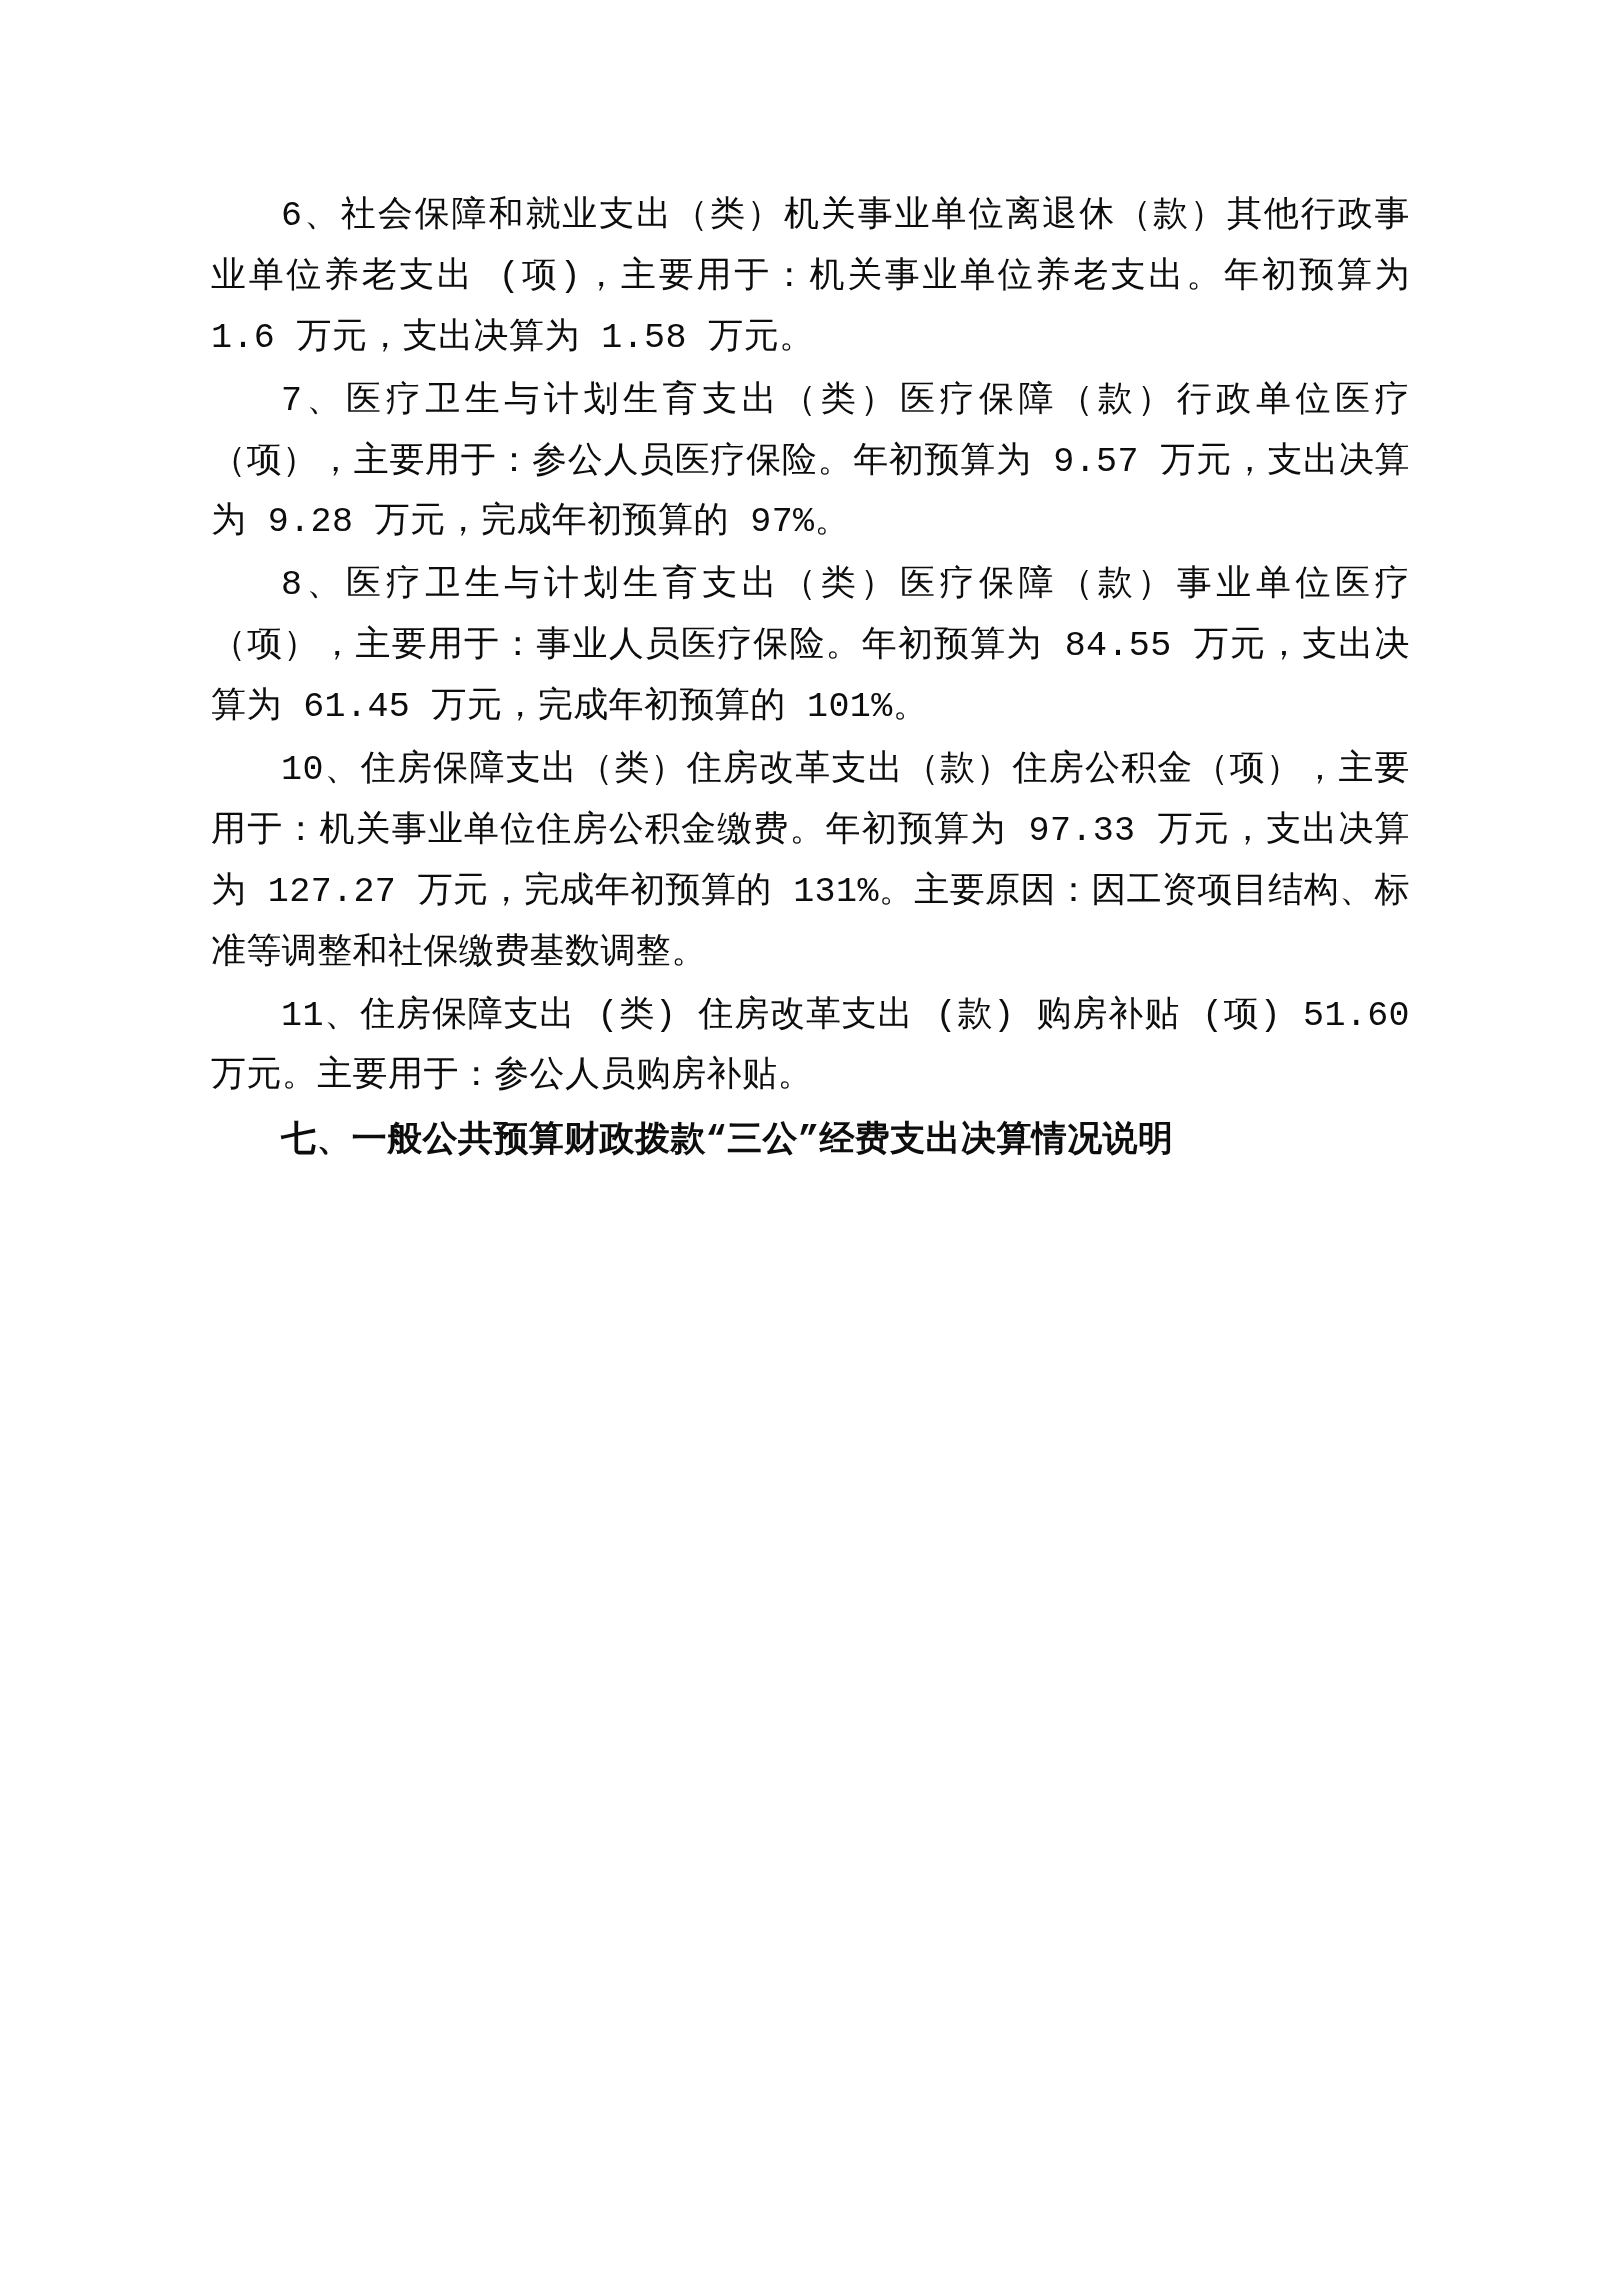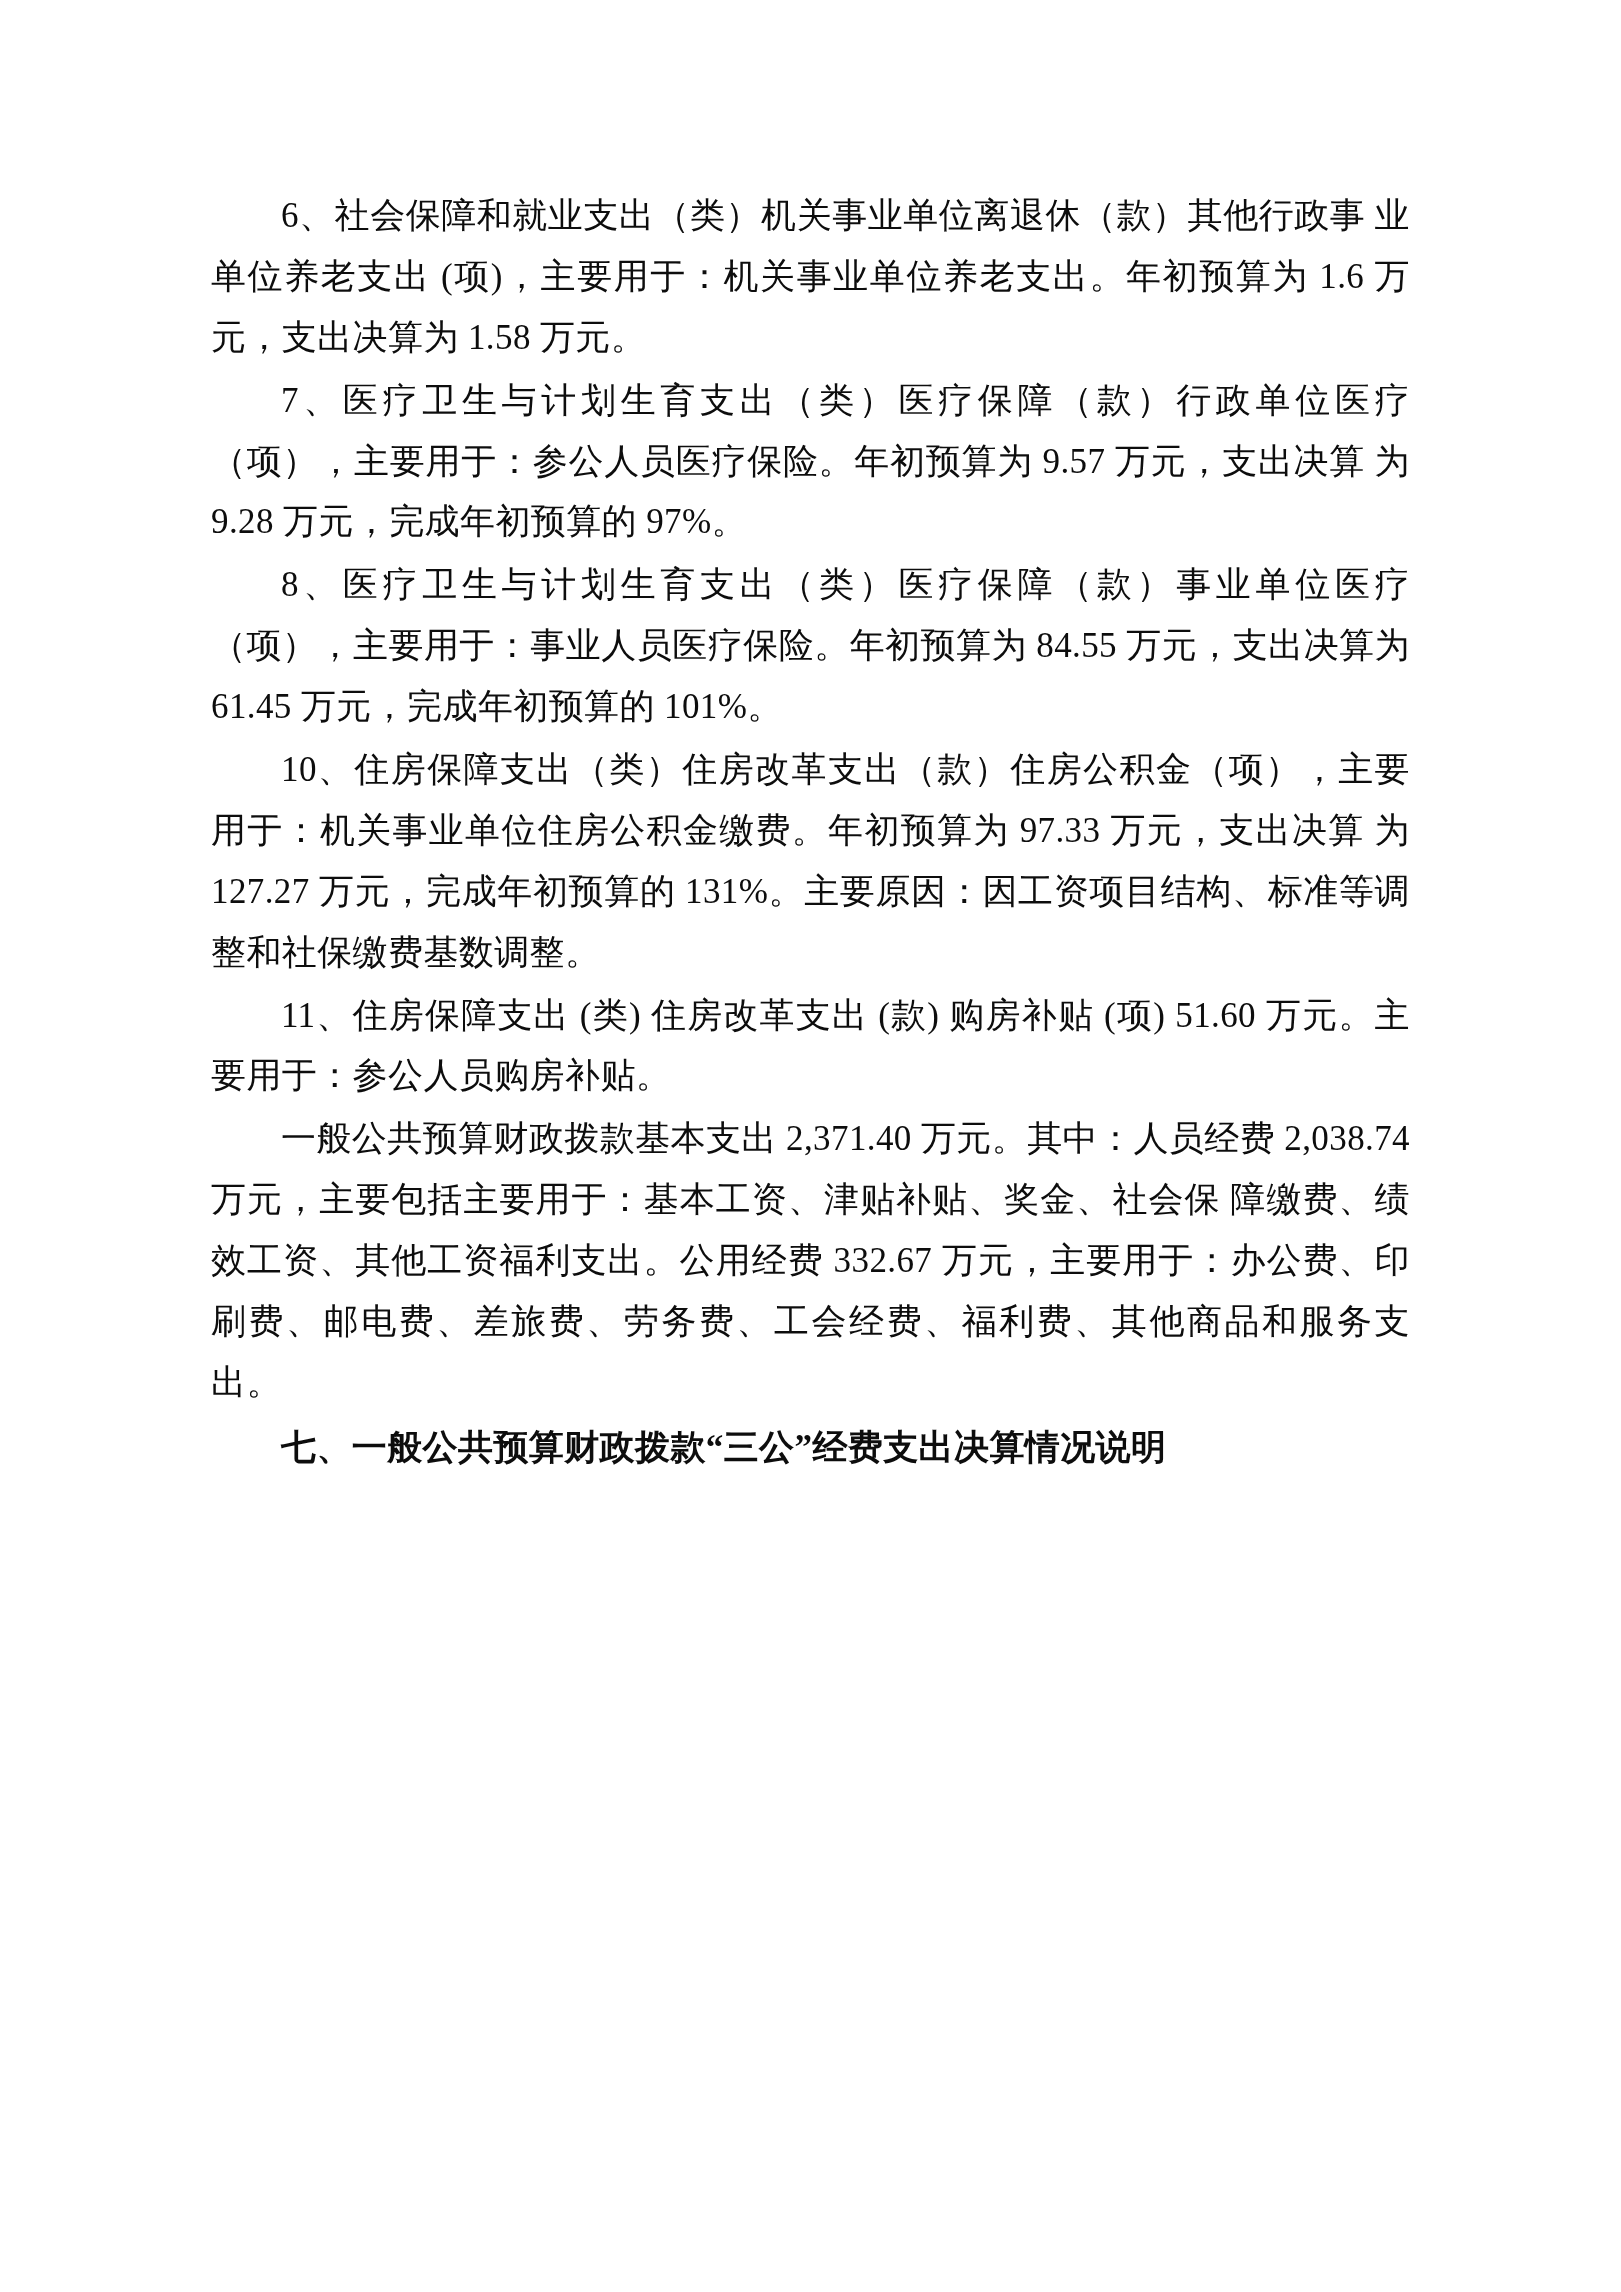--- a/index.html
+++ b/index.html
@@ -7,21 +7,21 @@
     padding: 0;
     background: #ffffff;
   }
   .page {
     width: 1621px;
     height: 1649px;
     background: #ffffff;
     position: relative;
     box-sizing: border-box;
     padding: 186px 211px 118px 211px;
-    font-family: Liberation Serif, serif;
+    font-family: Liberation Mono, monospace;
     color: #0d0d0d;
   }
   .doc-body {
     font-size: 35px;
     line-height: 1.74;
     letter-spacing: 0.4px;
     text-align: justify;
     text-justify: inter-character;
   }
   p {
@@ -49,18 +49,17 @@
 <body>
 
 <div class="page">
   <div class="doc-body">
 
     <p class="para">6、社会保障和就业支出（类）机关事业单位离退休（款）其他行政事 业单位养老支出 (项)，主要用于：机关事业单位养老支出。年初预算为 1.6 万元，支出决算为 1.58 万元。</p>
     <p class="para">7、医疗卫生与计划生育支出（类）医疗保障（款）行政单位医疗（项），主要用于：参公人员医疗保险。年初预算为 9.57 万元，支出决算 为 9.28 万元，完成年初预算的 97%。</p>
     <p class="para">8、医疗卫生与计划生育支出（类）医疗保障（款）事业单位医疗（项），主要用于：事业人员医疗保险。年初预算为 84.55 万元，支出决算为 61.45 万元，完成年初预算的 101%。</p>
     <p class="para">10、住房保障支出（类）住房改革支出（款）住房公积金（项），主要用于：机关事业单位住房公积金缴费。年初预算为 97.33 万元，支出决算 为 127.27 万元，完成年初预算的 131%。主要原因：因工资项目结构、标准等调整和社保缴费基数调整。</p>
     <p class="para">11、住房保障支出 (类) 住房改革支出 (款) 购房补贴 (项) 51.60 万元。主要用于：参公人员购房补贴。</p>
-    <p class="para">一般公共预算财政拨款基本支出 2,371.40 万元。其中：人员经费 2,038.74 万元，主要包括主要用于：基本工资、津贴补贴、奖金、社会保 障缴费、绩效工资、其他工资福利支出。公用经费 332.67 万元，主要用于：办公费、印刷费、邮电费、差旅费、劳务费、工会经费、福利费、其他商品和服务支出。</p>
     <p class="heading">七、一般公共预算财政拨款“三公”经费支出决算情况说明</p>
 
   </div>
 </div>
 
 
 </body></html>

